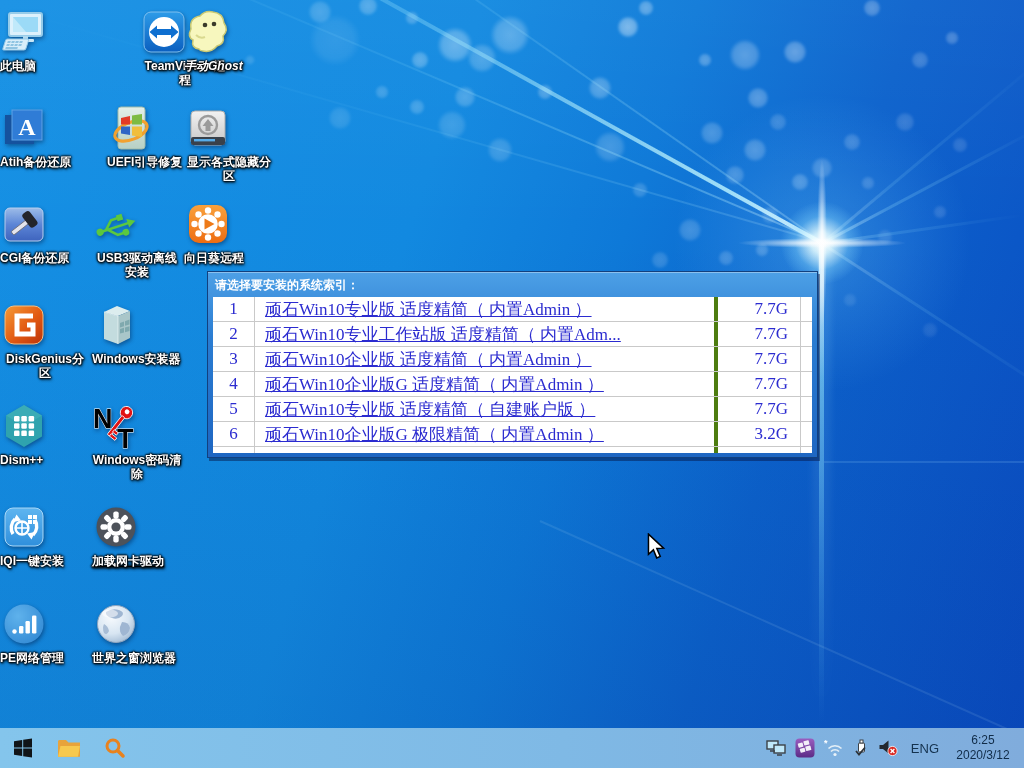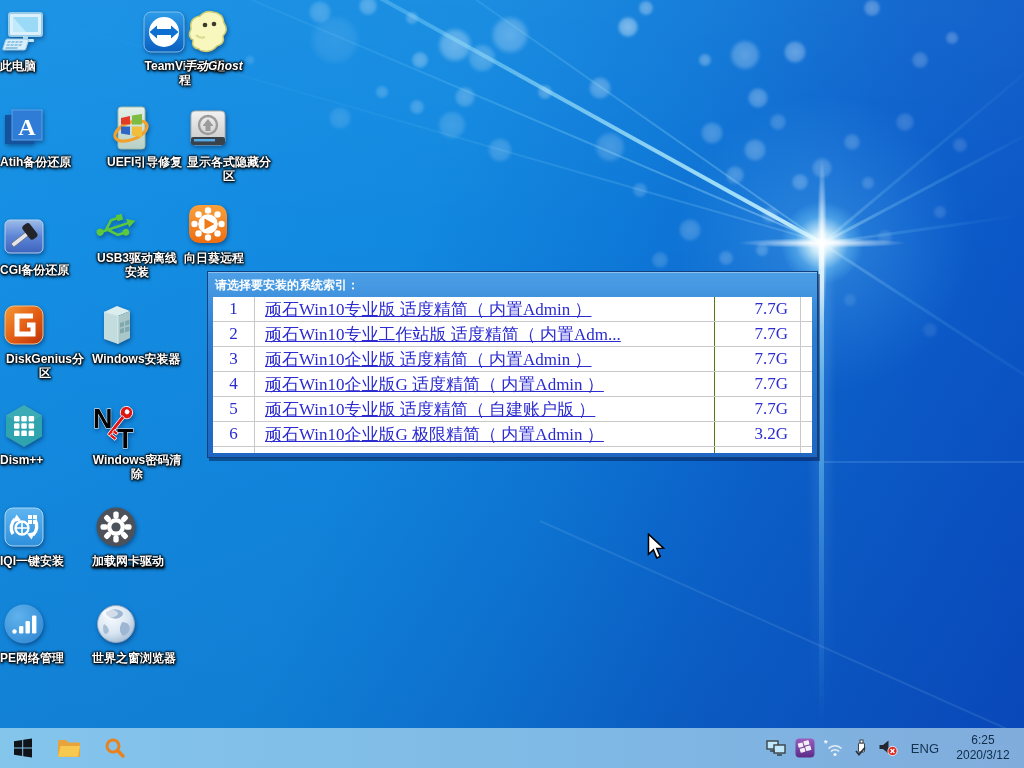--- a/index.html
+++ b/index.html
@@ -48,21 +48,21 @@
     background:linear-gradient(180deg,#4DA0E6 0%,#2B7DD2 35%,#1E66C2 100%);
     border:1px solid #12407E;box-shadow:2px 3px 0 rgba(5,15,60,0.45);box-sizing:border-box;}
   .dialog-title{height:24px;line-height:25px;padding-left:7px;color:#ffffff;font-size:12px;font-weight:bold;
     border-top:1px solid rgba(255,255,255,0.35);box-sizing:border-box;}
   .dialog-table{position:absolute;left:5px;right:5px;top:25px;bottom:4px;background:#ffffff;
     font-family:"Liberation Serif","DejaVu Serif",serif;color:#2B2BD0;font-size:17px;overflow:hidden;}
   .drow{display:flex;height:24px;border-bottom:1px solid #C9C9C9;}
   .drow-filler{display:flex;height:10px;}
   .c-num{width:42px;border-right:1px solid #C9C9C9;display:flex;align-items:center;justify-content:center;box-sizing:border-box;}
   .c-name{flex:1;display:flex;align-items:center;padding-left:10px;white-space:nowrap;overflow:hidden;text-decoration:underline;}
-  .c-size{width:86px;border-left:1px solid #4d7c0f;display:flex;align-items:center;justify-content:flex-end;padding-right:12px;box-sizing:border-box;}
+  .c-size{width:86px;border-left:4px solid #4d7c0f;display:flex;align-items:center;justify-content:flex-end;padding-right:12px;box-sizing:border-box;}
   .c-sp{width:12px;border-left:1px solid #C9C9C9;box-sizing:border-box;}
 
   
   .taskbar{position:absolute;left:0;bottom:0;width:1024px;height:40px;z-index:6;
     background:linear-gradient(90deg,#84C5EC 0%,#7FB9E5 55%,#80ACDC 100%);
     display:flex;align-items:center;}
   .tb-btn{width:46px;height:40px;display:flex;align-items:center;justify-content:center;}
   .tb-right{margin-left:auto;display:flex;align-items:center;gap:9px;padding-right:10px;}
   .tray-icon{display:flex;align-items:center;justify-content:center;}
   .tb-lang{font-size:13px;color:#14324E;margin:0 4px;}
@@ -235,21 +235,21 @@
         </defs>
       <rect x="7" y="7" width="34" height="34" rx="4" fill="url(#g-sh)" stroke="#AFAFAF"></rect>
       <circle cx="24" cy="21" r="9" fill="none" stroke="#9B9B9B" stroke-width="2.4"></circle>
       <path d="M24 15 L29.5 22 H26.5 V27 H21.5 V22 H18.5 Z" fill="#9B9B9B"></path>
       <rect x="7" y="33" width="34" height="8" rx="2" fill="#39414B"></rect>
       <rect x="10" y="35" width="21" height="2.4" fill="#57ACE8"></rect>
     </svg>
     <div class="icon-label">显示各式隐藏分区</div>
   </div>
 
-  <div class="cell" style="left:0px;top:212px;">
+  <div class="cell" style="left:0px;top:200px;">
     <svg width="48" height="48" viewBox="0 0 48 48">
       <defs>
           <linearGradient id="g-cgi" x1="0" y1="0" x2="0" y2="1">
             <stop offset="0" stop-color="#9DBCE8"></stop>
             <stop offset="0.5" stop-color="#5C85D6"></stop>
             <stop offset="1" stop-color="#3E64BE"></stop>
           </linearGradient>
         </defs>
       <rect x="5" y="8" width="38" height="33" rx="5" fill="url(#g-cgi)" stroke="#B8D0F0"></rect>
       <g transform="rotate(-38 24 24)">

